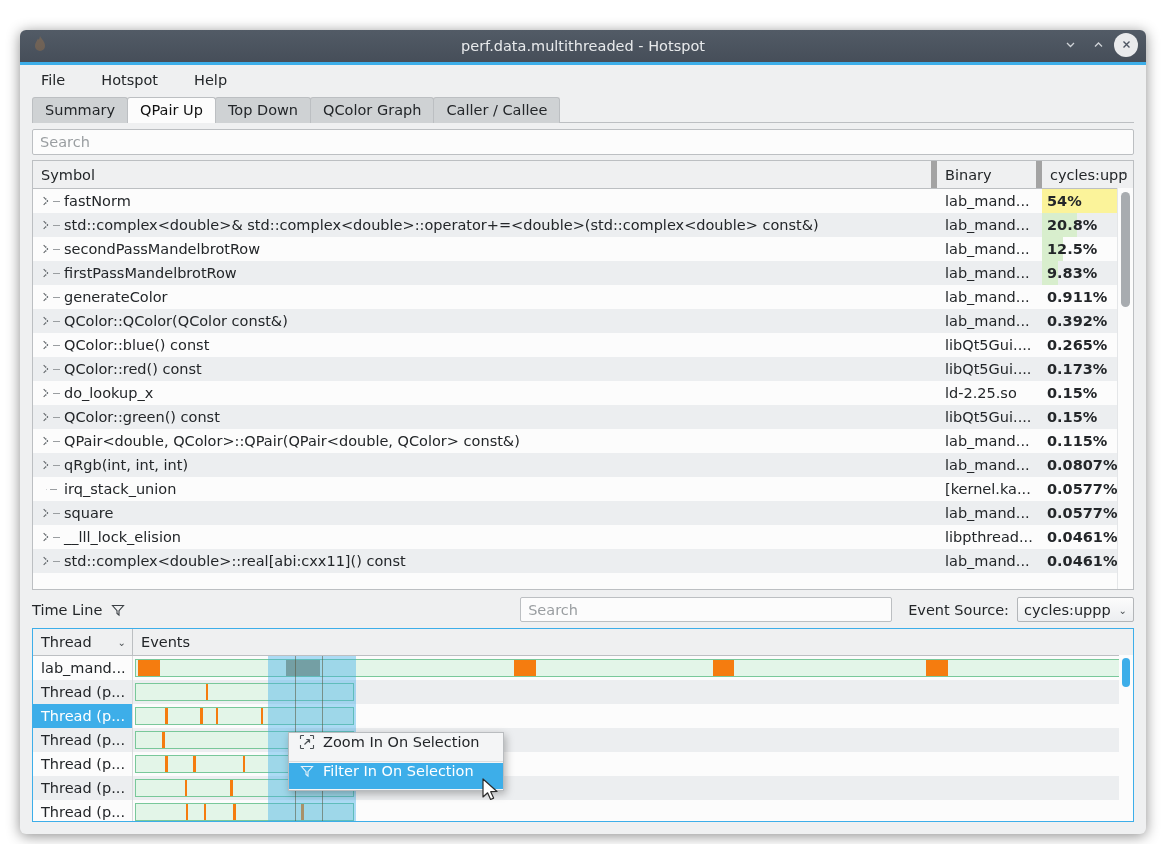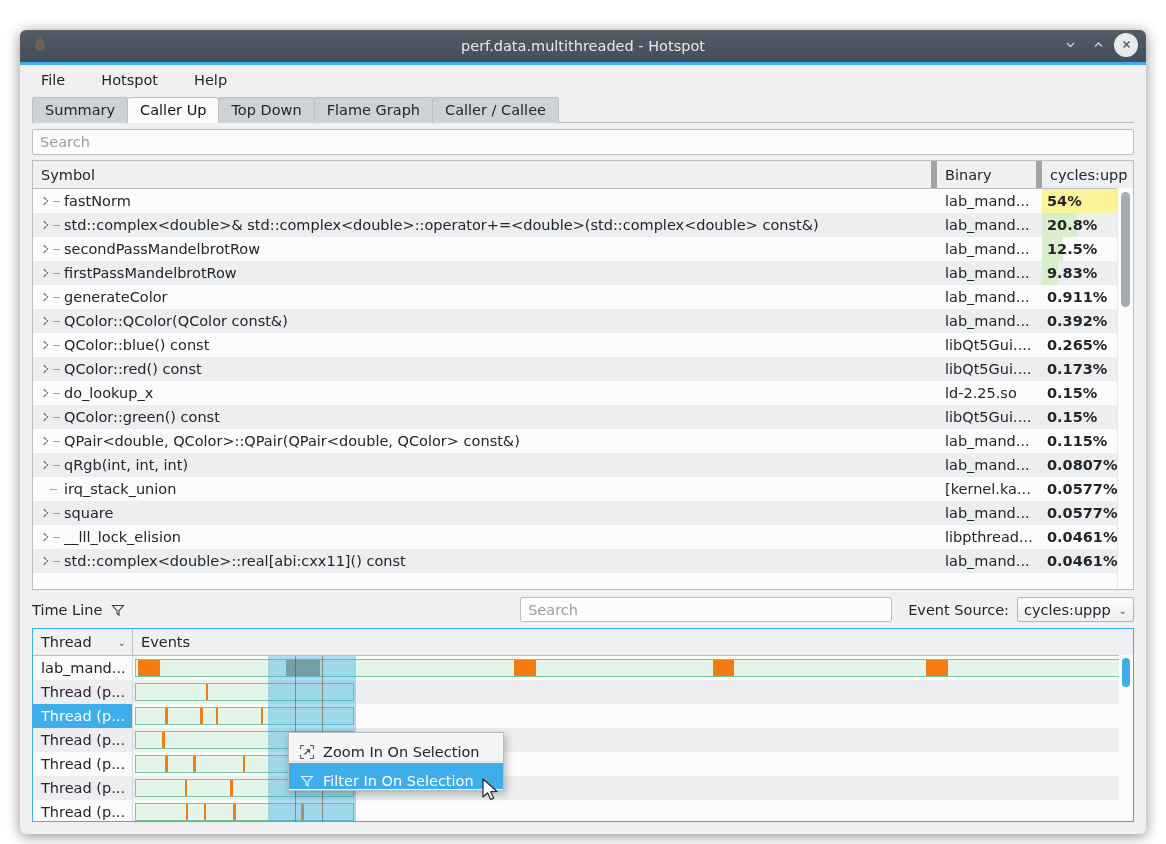--- a/index.html
+++ b/index.html
@@ -346,21 +346,21 @@
     left: 268px; top: 702px;
     width: 214px;
     background: #f4f5f6;
     border: 1px solid #b9bcbf;
     box-shadow: 2px 3px 8px rgba(0,0,0,0.28);
     z-index: 50;
     padding: 1px 0;
   }
   .ctx-item {
     height: 26px;
-    display: flex; align-items: flex-end;
+    display: flex; align-items: flex-start;
     gap: 8px;
     padding: 0 10px;
     font-size: 14.5px;
     color: #232629;
     cursor: pointer;
     box-sizing: border-box;
   }
   .ctx-item.highlight { background: #3daee9; color: #ffffff; }
   .ctx-icon { width: 16px; height: 16px; display: inline-block; flex: 0 0 16px;}
   .ctx-sep { height: 1px; background: #dcdee0; margin: 1px 0; }
@@ -401,23 +401,23 @@
     </div>
 
     <div class="menubar">
       <div class="menu-item">File</div>
       <div class="menu-item">Hotspot</div>
       <div class="menu-item">Help</div>
     </div>
 
     <div class="tabbar">
       <div class="tab">Summary</div>
-      <div class="tab active">Caller Up</div>
+      <div class="tab active">QPair Up</div>
       <div class="tab">Top Down</div>
-      <div class="tab">Flame Graph</div>
+      <div class="tab">QColor Graph</div>
       <div class="tab">Caller / Callee</div>
     </div>
 
     <div class="search-row">
       <input class="search-input" type="text" placeholder="Search" style="">
     </div>
 
     <div class="table-wrap">
       <div class="thead">
         <div class="th c-sym">Symbol</div>

